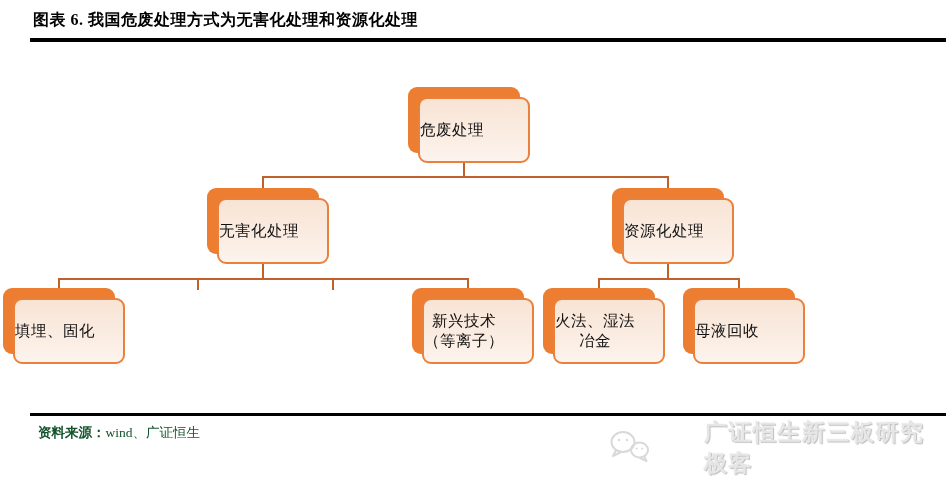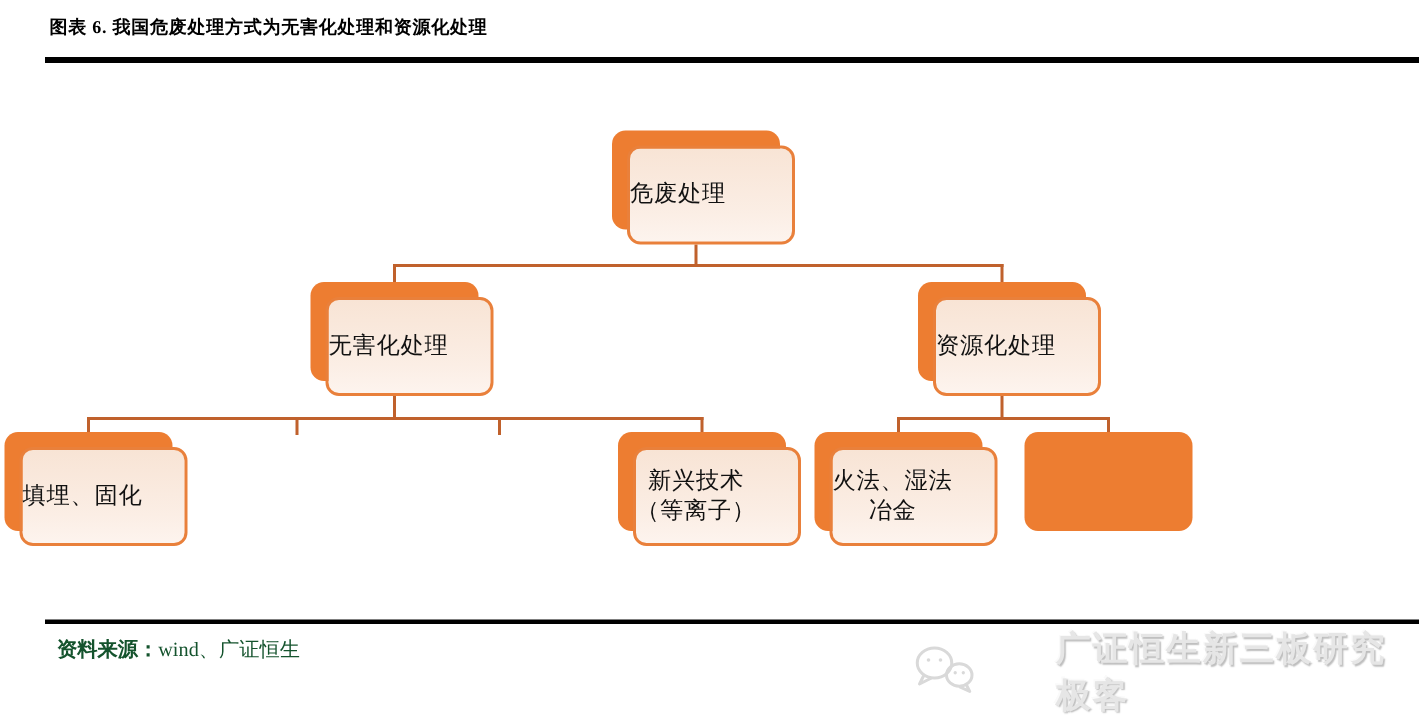--- a/index.html
+++ b/index.html
@@ -1,19 +1,19 @@
 <!DOCTYPE html>
 <html><head>
 <meta charset="utf-8">
 <style>
   html,body{margin:0;padding:0;background:#ffffff;}
   body{font-family:"Liberation Serif","DejaVu Serif",serif;}
   .page{position:relative;width:946px;height:477px;background:#ffffff;overflow:hidden;}
 
-  .figure-title{position:absolute;left:33px;top:10px;font-size:12px;font-weight:700;color:#000;letter-spacing:.5px;}
+  .figure-title{position:absolute;left:33px;top:10px;font-size:16px;font-weight:700;color:#000;letter-spacing:.5px;}
   .rule{position:absolute;background:#000;}
   .rule-top{left:30px;top:38px;width:916px;height:3.5px;}
   .rule-bottom{left:30px;top:413px;width:916px;height:3px;}
 
   
   .node{position:absolute;width:124px;height:78px;}
   .node .shadow{position:absolute;left:0;top:0;width:112px;height:66px;background:#ED7D31;border-radius:9px;}
   .node .card{position:absolute;left:10px;top:10px;width:112px;height:66px;box-sizing:border-box;
     background:linear-gradient(180deg,#F8E4D5 0%,#FBEEE5 70%,#FDF4EE 100%);
     border:2.4px solid #E9803B;border-radius:9px;
@@ -92,20 +92,23 @@
   </div>
   <div class="node" style="left:543px;top:288px">
     <div class="shadow"></div>
     <div class="card">
       <span class="label">火法、湿法
 冶金</span>
     </div>
   </div>
   <div class="node" style="left:683px;top:288px">
     <div class="shadow"></div>
+    <div class="card">
+      <span class="label">母液回收</span>
+    </div>
   </div>
 
   <div class="rule rule-bottom"></div>
   <div class="source-line">
     <span class="lbl">资料来源：</span><span>wind、广证恒生</span>
   </div>
 
   <div class="watermark">
     <span>
       <svg width="44" height="34" viewBox="0 0 44 34">

